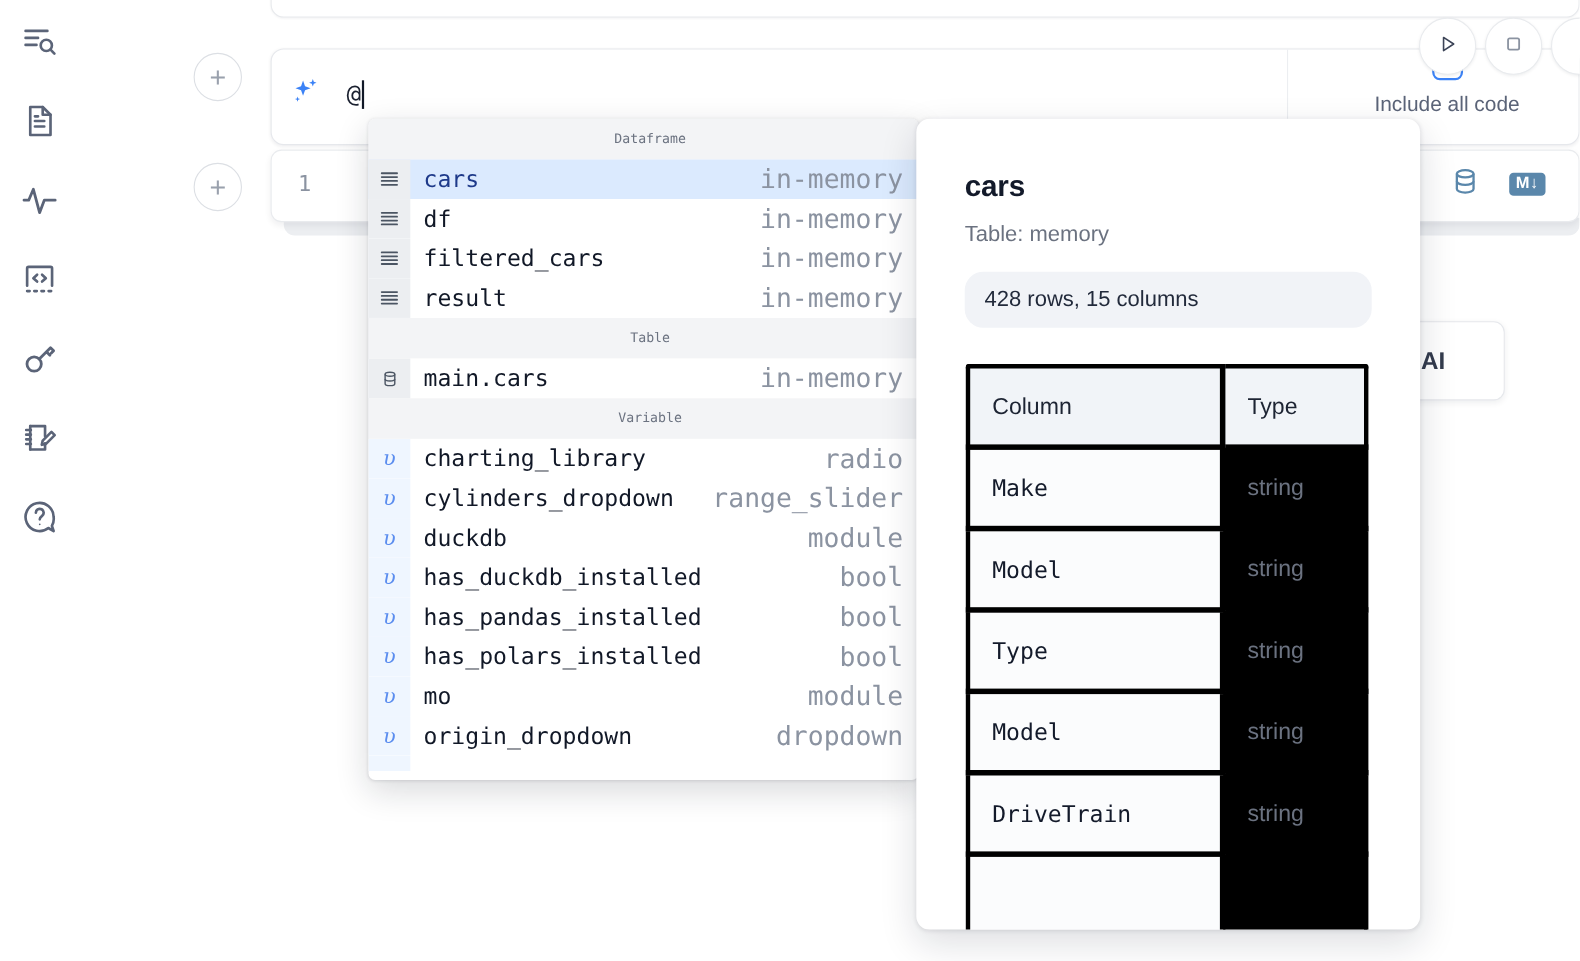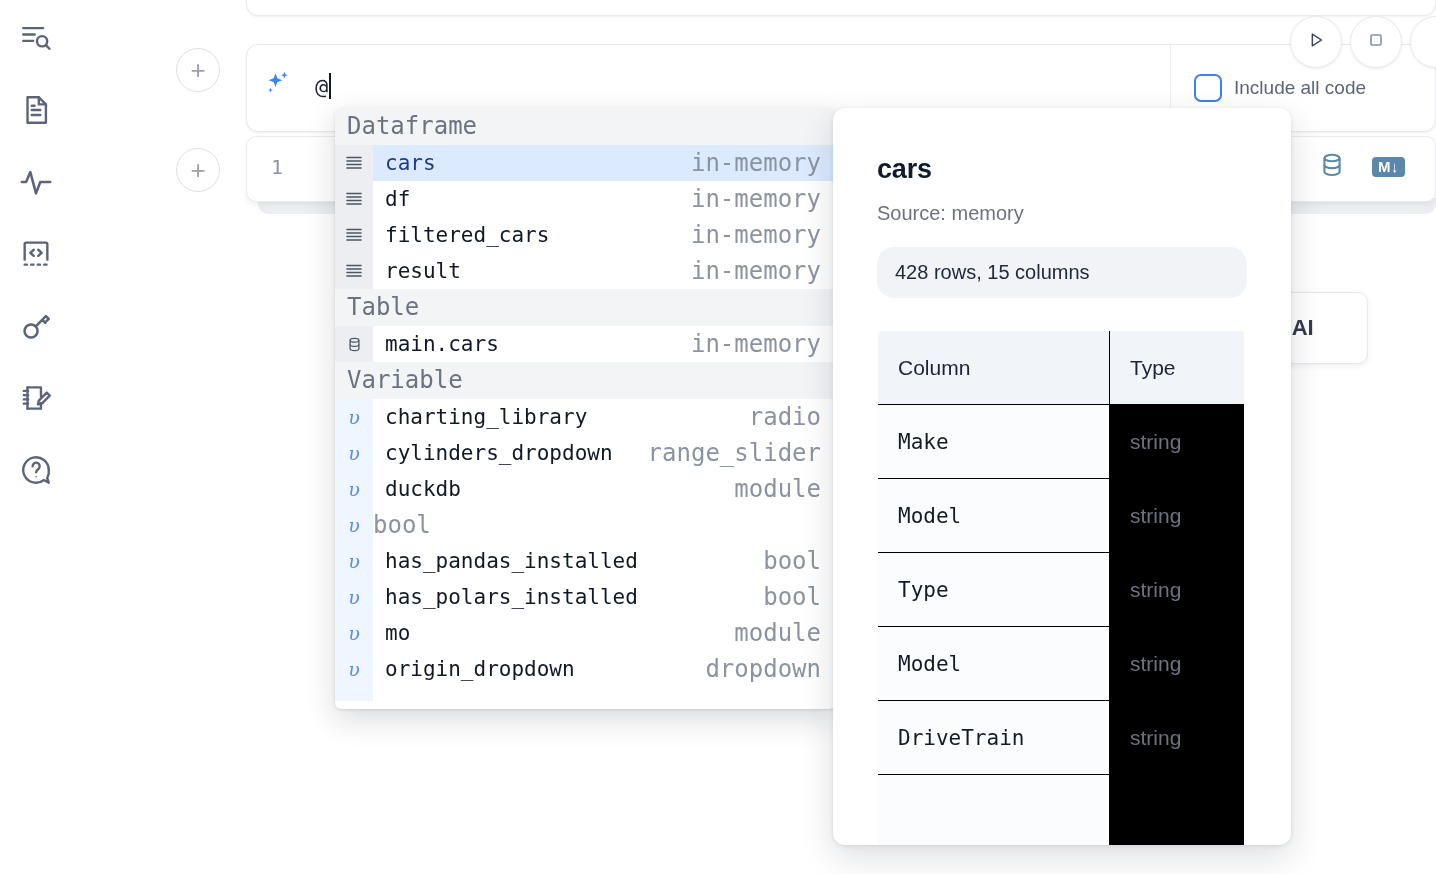--- a/index.html
+++ b/index.html
@@ -45,21 +45,21 @@
   .ai-input-text {
     font-family: "DejaVu Sans Mono", monospace; font-size: 22px;
     color: #1b2130; letter-spacing: 0;
   }
   .caret {
     display:inline-block; width: 2px; height: 26px; background:#111827;
     margin-left: 1px; vertical-align: middle;
   }
   .ai-bar-right {
     position:absolute; left: 925px; top: 0; width: 265px; height: 86px;
-    display:flex; align-items:center; padding-left: 22px; gap: 12px;
+    display:flex; align-items:center; padding-left: 22px; gap: 12px; flex-direction: column;
   }
   .checkbox {
     width: 28px; height: 28px; border: 2px solid #3b82f6; border-radius: 7px;
     background:#fff; flex:0 0 auto; cursor:pointer;
   }
   .checkbox-label { font-size: 19px; color:#5b6478; white-space:nowrap;}
 
   
   .run-btns { position:absolute; right: 2px; top: 16px; display:flex; gap: 8px; z-index: 20;}
   .round-btn {
@@ -112,22 +112,22 @@
   
   .ac {
     position:absolute; left: 335px; top: 108px; width: 500px; height: 601px;
     background:#fff; border-radius: 6px;
     box-shadow: 0 10px 30px rgba(16,24,40,.16), 0 1px 3px rgba(16,24,40,.12);
     overflow: hidden; z-index: 30;
     font-family:"DejaVu Sans Mono", monospace;
   }
   .ac-scroll { position:relative; height: 601px; }
   .ac-group {
-    background:#f3f4f6; color:#6b7280; font-size: 24px;
-    padding: 6px 0 6px 12px; height: 37px; line-height: 25px;
+    background:#f3f4f6; color:#6b7280; font-size: 12px;
+    padding: 6px 0 6px 12px; height: 37px; line-height: 25px; text-align: center;
   }
   .ac-row {
     display:flex; align-items:center; height: 36px; position:relative;
     background:#fff; cursor:pointer;
   }
   .ac-row.selected { background:#dbeafe; }
   .ac-row .gut {
     width: 38px; height: 36px; flex:0 0 auto; display:flex;
     align-items:center; justify-content:center; background:#eceef1; color:#4b5563;
   }
@@ -155,21 +155,21 @@
   .pv-source { font-size: 20px; color:#6b7280; margin-top: 17px;}
   .pv-shape {
     margin-top: 22px; background:#f1f3f7; border-radius: 17px;
     font-size: 20px; color:#222a3b; padding: 14px 18px;
   }
   .pv-table {
     margin-top: 32px; width: 368px; border: 1px solid #e4e8ef;
     border-radius: 4px; overflow:hidden; border-collapse: collapse;
   }
   .pv-table th, .pv-table td {
-    border: 1px solid #000000; text-align:left; padding: 0 20px; height: 74px;
+    border: 5px solid #000000; text-align:left; padding: 0 20px; height: 74px;
   }
   .pv-table th {
     background:#f1f4f8; font-size: 21px; font-weight: 400; color:#1d2433;
     font-family:"Liberation Sans", sans-serif;
   }
   .pv-table td.col {
     font-family:"DejaVu Sans Mono", monospace; font-size: 21px; color:#131a2a;
     background:#fbfcfd;
   }
   .pv-table td.typ {
@@ -380,20 +380,21 @@
         <span class="nm">cylinders_dropdown</span>
         <span class="ty">range_slider</span>
       </div>
       <div class="ac-row var">
         <span class="gut">υ</span>
         <span class="nm">duckdb</span>
         <span class="ty">module</span>
       </div>
       <div class="ac-row var">
         <span class="gut">υ</span>
+        <span class="nm">has_duckdb_installed</span>
         <span class="ty">bool</span>
       </div>
       <div class="ac-row var">
         <span class="gut">υ</span>
         <span class="nm">has_pandas_installed</span>
         <span class="ty">bool</span>
       </div>
       <div class="ac-row var">
         <span class="gut">υ</span>
         <span class="nm">has_polars_installed</span>
@@ -410,21 +411,21 @@
         <span class="ty">dropdown</span>
       </div>
       <div class="ac-row var clip">
         <span class="gut"></span>
       </div>
     </div>
   </div>
 
   <div class="preview">
     <div class="pv-title">cars</div>
-    <div class="pv-source">Source: memory</div>
+    <div class="pv-source">Table: memory</div>
     <div class="pv-shape">428 rows, 15 columns</div>
     <table class="pv-table">
       <tbody>
           <tr>
         <th>Column</th>
         <th>Type</th>
       </tr>
       <tr>
         <td class="col">Make</td>
         <td class="typ">string</td>

